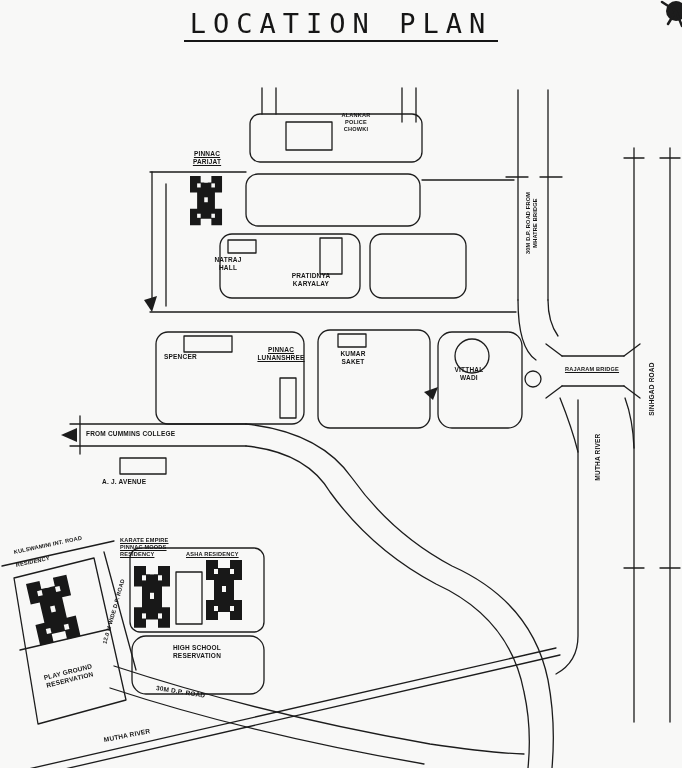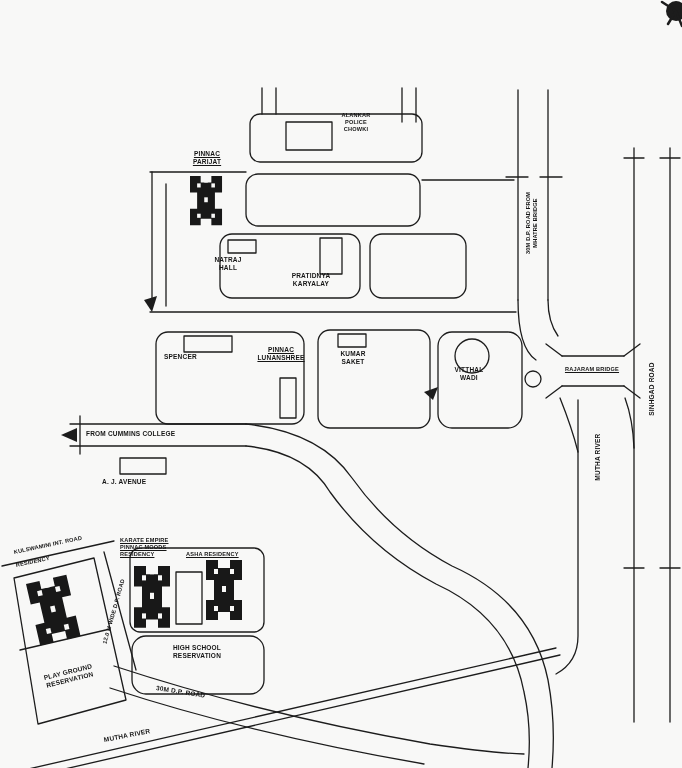--- a/index.html
+++ b/index.html
@@ -119,20 +119,23 @@
     <use href="#hblock" transform="translate(26,584) rotate(-13) scale(1.15,1.05)"></use>
     <use href="#hblock" transform="translate(134,566) scale(1.0,1.03)"></use>
     <use href="#hblock" transform="translate(206,560) scale(1.0,1.0)"></use>
 
     <g>
       <circle cx="676" cy="11" r="10" fill="#1c1c1c" stroke="none"></circle>
       <path d="M662,2 L676,11 M668,24 L676,11 M682,26 L676,11" stroke-width="2.5"></path>
     </g>
   </svg>
 
+  <div class="title">
+    <span>LOCATION PLAN</span>
+  </div>
 
   <div class="lbl ctr tiny" style="left:336px;top:112px;width:40px;">ALANKAR
 POLICE
 CHOWKI</div>
 
   <div class="lbl ctr ul" style="left:180px;top:150px;width:54px;">PINNAC
 PARIJAT</div>
 
   <div class="lbl ctr" style="left:206px;top:256px;width:44px;">NATRAJ
 HALL</div>

